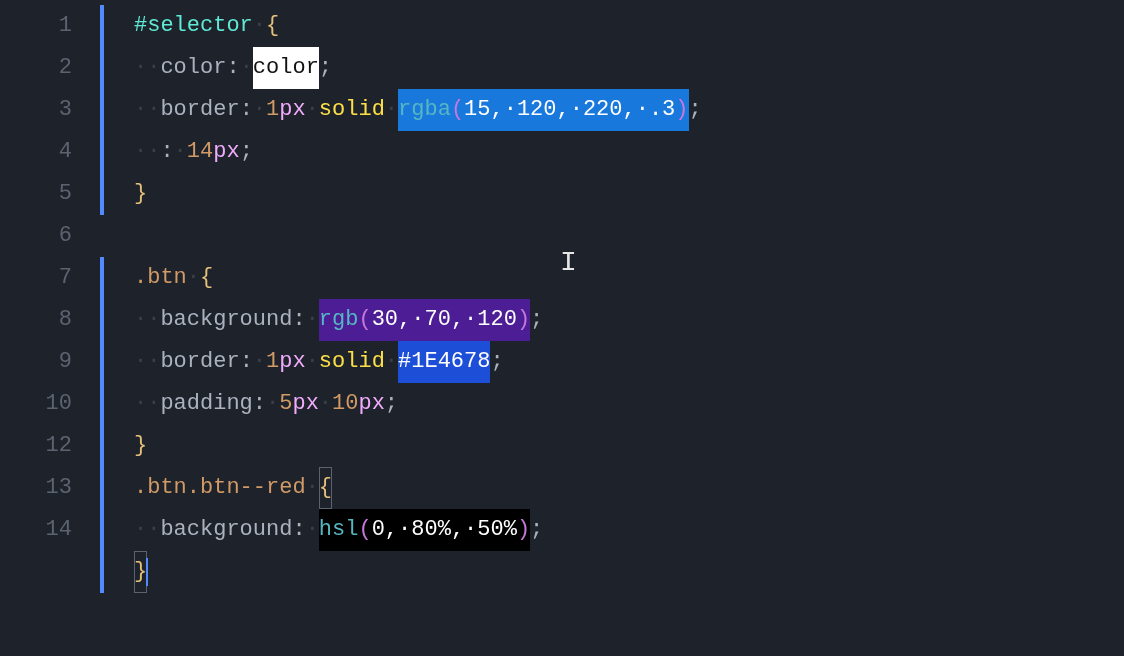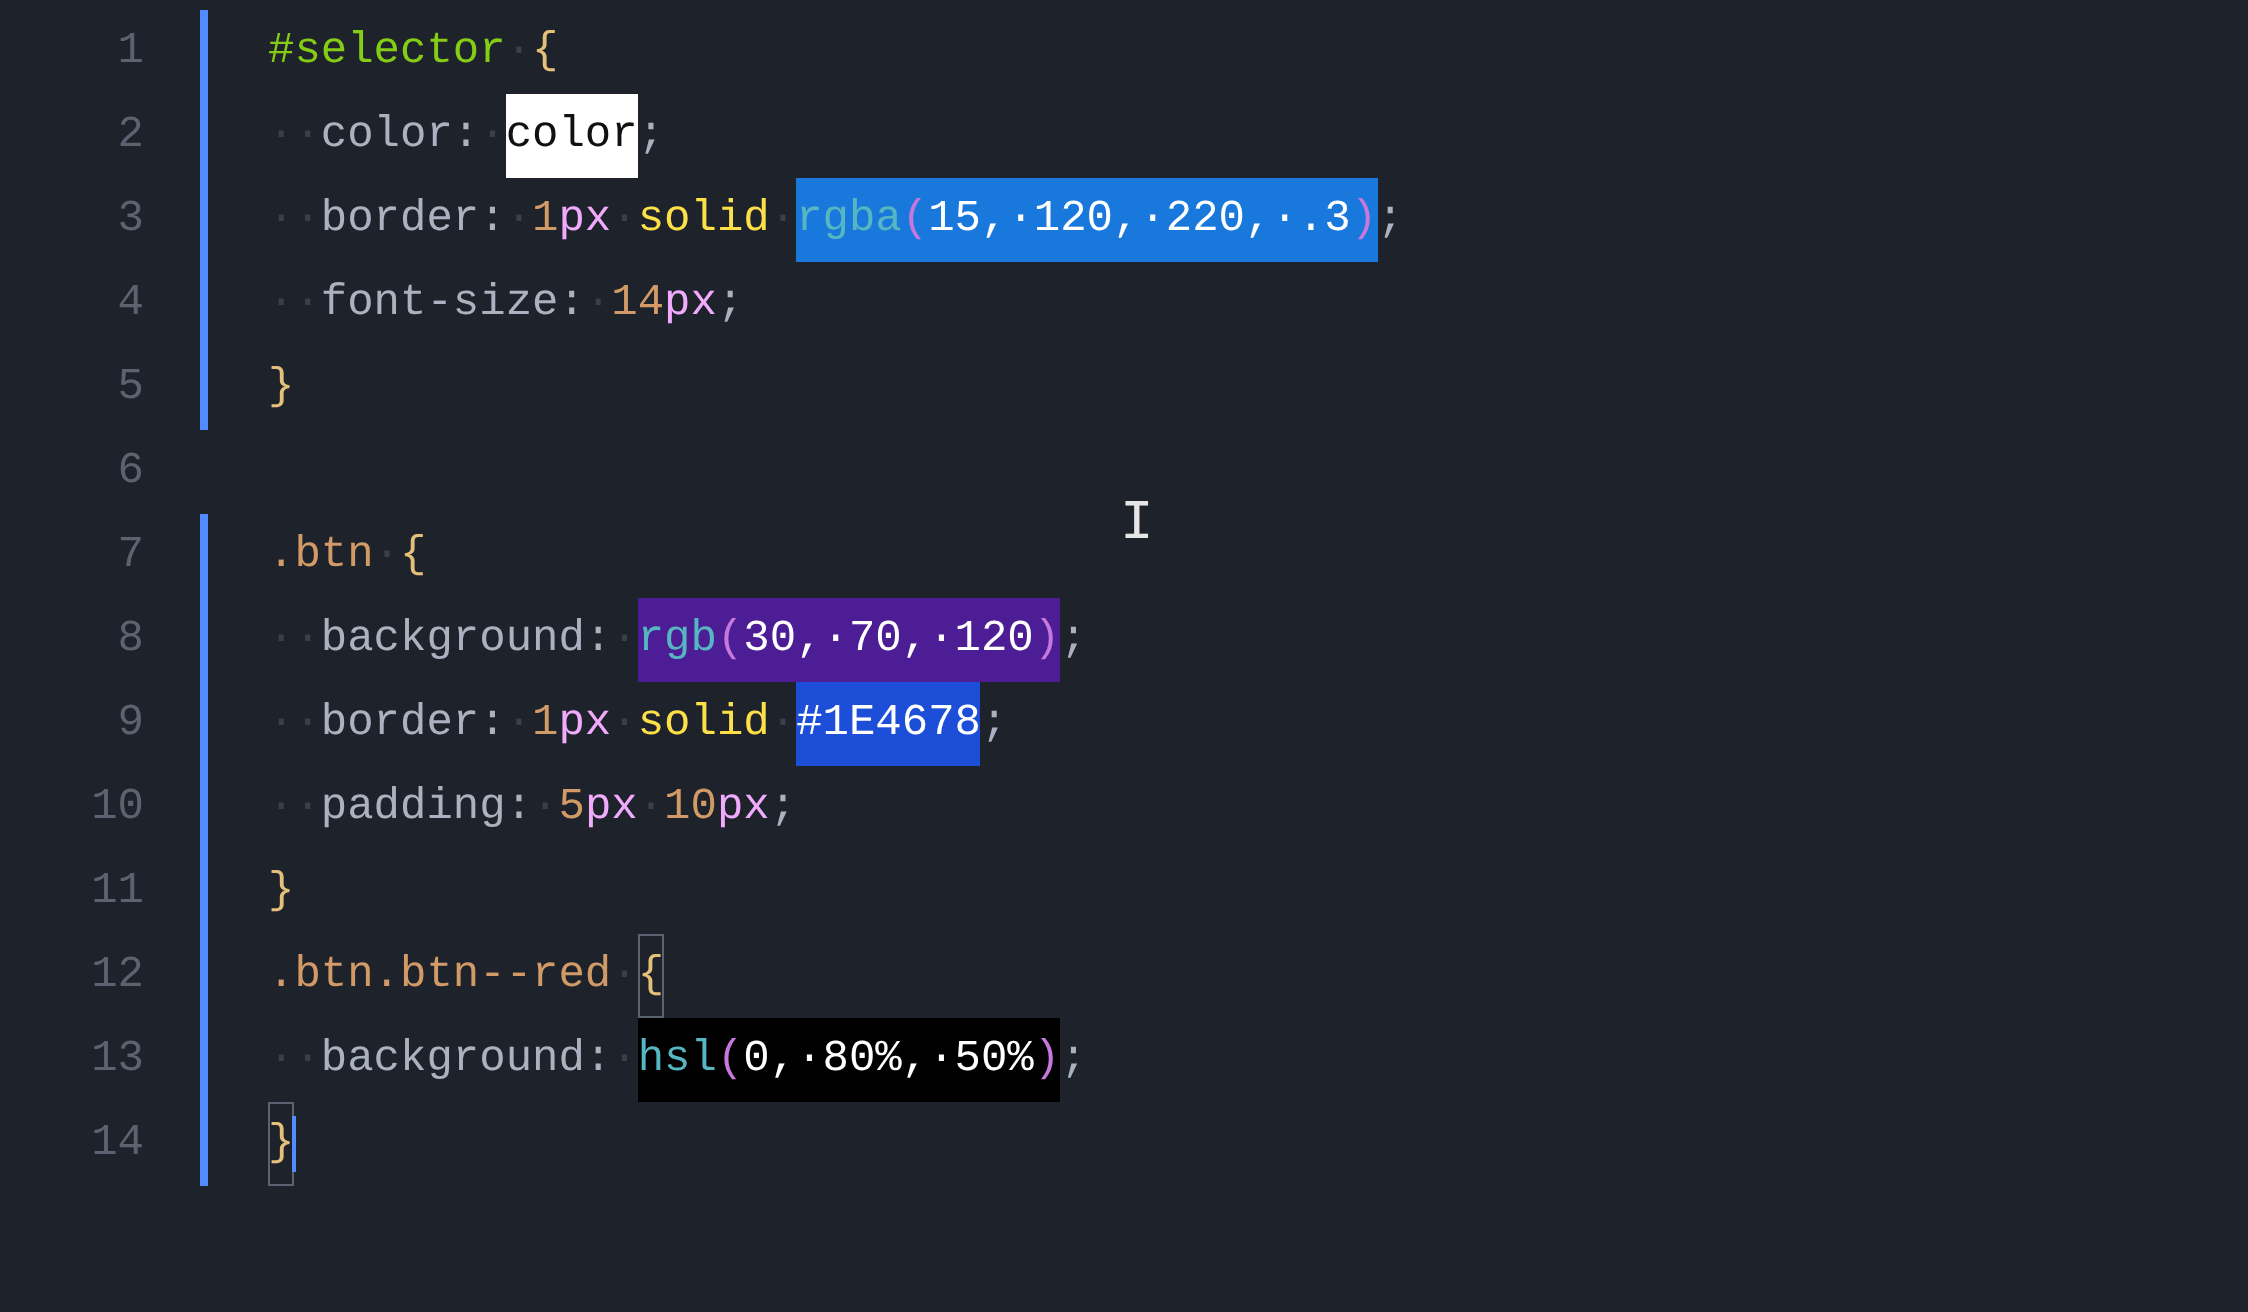--- a/index.html
+++ b/index.html
@@ -5,21 +5,21 @@
   html,body{margin:0;padding:0;height:100%;background:#1e222a;overflow:hidden}
   body{font-family:"SFMono-Regular",Consolas,"Liberation Mono",Menlo,monospace;font-size:22px;line-height:42px;color:#abb2bf}
   .editor{display:flex;width:1124px;height:656px;position:relative}
   .gutter{width:100px;text-align:right;color:#5c6370;user-select:none;padding-top:5px}
   .gutter div{padding-right:28px;height:42px}
   .code{flex:1;padding-top:5px;position:relative}
   .line{height:42px;white-space:pre;display:flex;align-items:center}
   .fold{position:absolute;left:100px;top:5px;width:4px;background:#528bff}
   .fold1{height:210px;top:5px}
   .fold2{height:336px;top:257px}
-  .tok-selector{color:#84cc16}
+  .tok-selector{color:#5eead4}
   .tok-class{color:#d19a66}
   .tok-brace{color:#e5c07b}
   .tok-prop{color:#abb2bf}
   .tok-punct{color:#abb2bf}
   .tok-num{color:#d19a66}
   .tok-unit{color:#f0abfc}
   .tok-ident{color:#fde047}
   .tok-func{color:#56b6c2}
   .tok-paren{color:#c678dd}
   .ws{color:#3b4048}
@@ -52,32 +52,31 @@
       <div>1</div>
       <div>2</div>
       <div>3</div>
       <div>4</div>
       <div>5</div>
       <div>6</div>
       <div>7</div>
       <div>8</div>
       <div>9</div>
       <div>10</div>
-      <div>11</div>
       <div>12</div>
       <div>13</div>
       <div>14</div>
     </div>
   <div class="fold fold1"></div>
   <div class="fold fold2"></div>
   <div class="code" id="code">
       <div class="line"><span style="display: inline-block; width: 34px;"></span><span class="tok-selector">#selector</span><span class="ws">·</span><span class="tok-brace">{</span></div>
       <div class="line"><span style="display: inline-block; width: 34px;"></span><span class="ws">··</span><span class="tok-prop">color</span><span class="tok-punct">:</span><span class="ws">·</span><span class="hl-white">color</span><span class="tok-punct">;</span></div>
       <div class="line"><span style="display: inline-block; width: 34px;"></span><span class="ws">··</span><span class="tok-prop">border</span><span class="tok-punct">:</span><span class="ws">·</span><span class="tok-num">1</span><span class="tok-unit">px</span><span class="ws">·</span><span class="tok-ident">solid</span><span class="ws">·</span><span class="hl-rgba"><span class="tok-func">rgba</span><span class="tok-paren">(</span><span class="tok-num">15</span><span class="tok-punct">,</span><span class="ws">·</span><span class="tok-num">120</span><span class="tok-punct">,</span><span class="ws">·</span><span class="tok-num">220</span><span class="tok-punct">,</span><span class="ws">·</span><span class="tok-num">.3</span><span class="tok-paren">)</span></span><span class="tok-punct">;</span></div>
-      <div class="line"><span style="display: inline-block; width: 34px;"></span><span class="ws">··</span><span class="tok-prop">font-size</span><span class="tok-punct">:</span><span class="ws">·</span><span class="tok-num">14</span><span class="tok-unit">px</span><span class="tok-punct">;</span></div>
+      <div class="line"><span style="display: inline-block; width: 34px;"></span><span class="ws">··</span><span class="tok-punct">:</span><span class="ws">·</span><span class="tok-num">14</span><span class="tok-unit">px</span><span class="tok-punct">;</span></div>
       <div class="line"><span style="display: inline-block; width: 34px;"></span><span class="tok-brace">}</span></div>
       <div class="line"><span style="display: inline-block; width: 34px;"></span></div>
       <div class="line"><span style="display: inline-block; width: 34px;"></span><span class="tok-class">.btn</span><span class="ws">·</span><span class="tok-brace">{</span></div>
       <div class="line"><span style="display: inline-block; width: 34px;"></span><span class="ws">··</span><span class="tok-prop">background</span><span class="tok-punct">:</span><span class="ws">·</span><span class="hl-rgb"><span class="tok-func">rgb</span><span class="tok-paren">(</span><span class="tok-num">30</span><span class="tok-punct">,</span><span class="ws">·</span><span class="tok-num">70</span><span class="tok-punct">,</span><span class="ws">·</span><span class="tok-num">120</span><span class="tok-paren">)</span></span><span class="tok-punct">;</span></div>
       <div class="line"><span style="display: inline-block; width: 34px;"></span><span class="ws">··</span><span class="tok-prop">border</span><span class="tok-punct">:</span><span class="ws">·</span><span class="tok-num">1</span><span class="tok-unit">px</span><span class="ws">·</span><span class="tok-ident">solid</span><span class="ws">·</span><span class="hl-hex">#1E4678</span><span class="tok-punct">;</span></div>
       <div class="line"><span style="display: inline-block; width: 34px;"></span><span class="ws">··</span><span class="tok-prop">padding</span><span class="tok-punct">:</span><span class="ws">·</span><span class="tok-num">5</span><span class="tok-unit">px</span><span class="ws">·</span><span class="tok-num">10</span><span class="tok-unit">px</span><span class="tok-punct">;</span></div>
       <div class="line"><span style="display: inline-block; width: 34px;"></span><span class="tok-brace">}</span></div>
       <div class="line"><span style="display: inline-block; width: 34px;"></span><span class="tok-class">.btn.btn--red</span><span class="ws">·</span><span class="tok-brace bracket-match">{</span></div>
       <div class="line"><span style="display: inline-block; width: 34px;"></span><span class="ws">··</span><span class="tok-prop">background</span><span class="tok-punct">:</span><span class="ws">·</span><span class="hl-hsl"><span class="tok-func">hsl</span><span class="tok-paren">(</span><span class="tok-num">0</span><span class="tok-punct">,</span><span class="ws">·</span><span class="tok-num">80%</span><span class="tok-punct">,</span><span class="ws">·</span><span class="tok-num">50%</span><span class="tok-paren">)</span></span><span class="tok-punct">;</span></div>
       <div class="line"><span style="display: inline-block; width: 34px;"></span><span class="tok-brace bracket-match">}</span><span class="cursor"></span></div>

